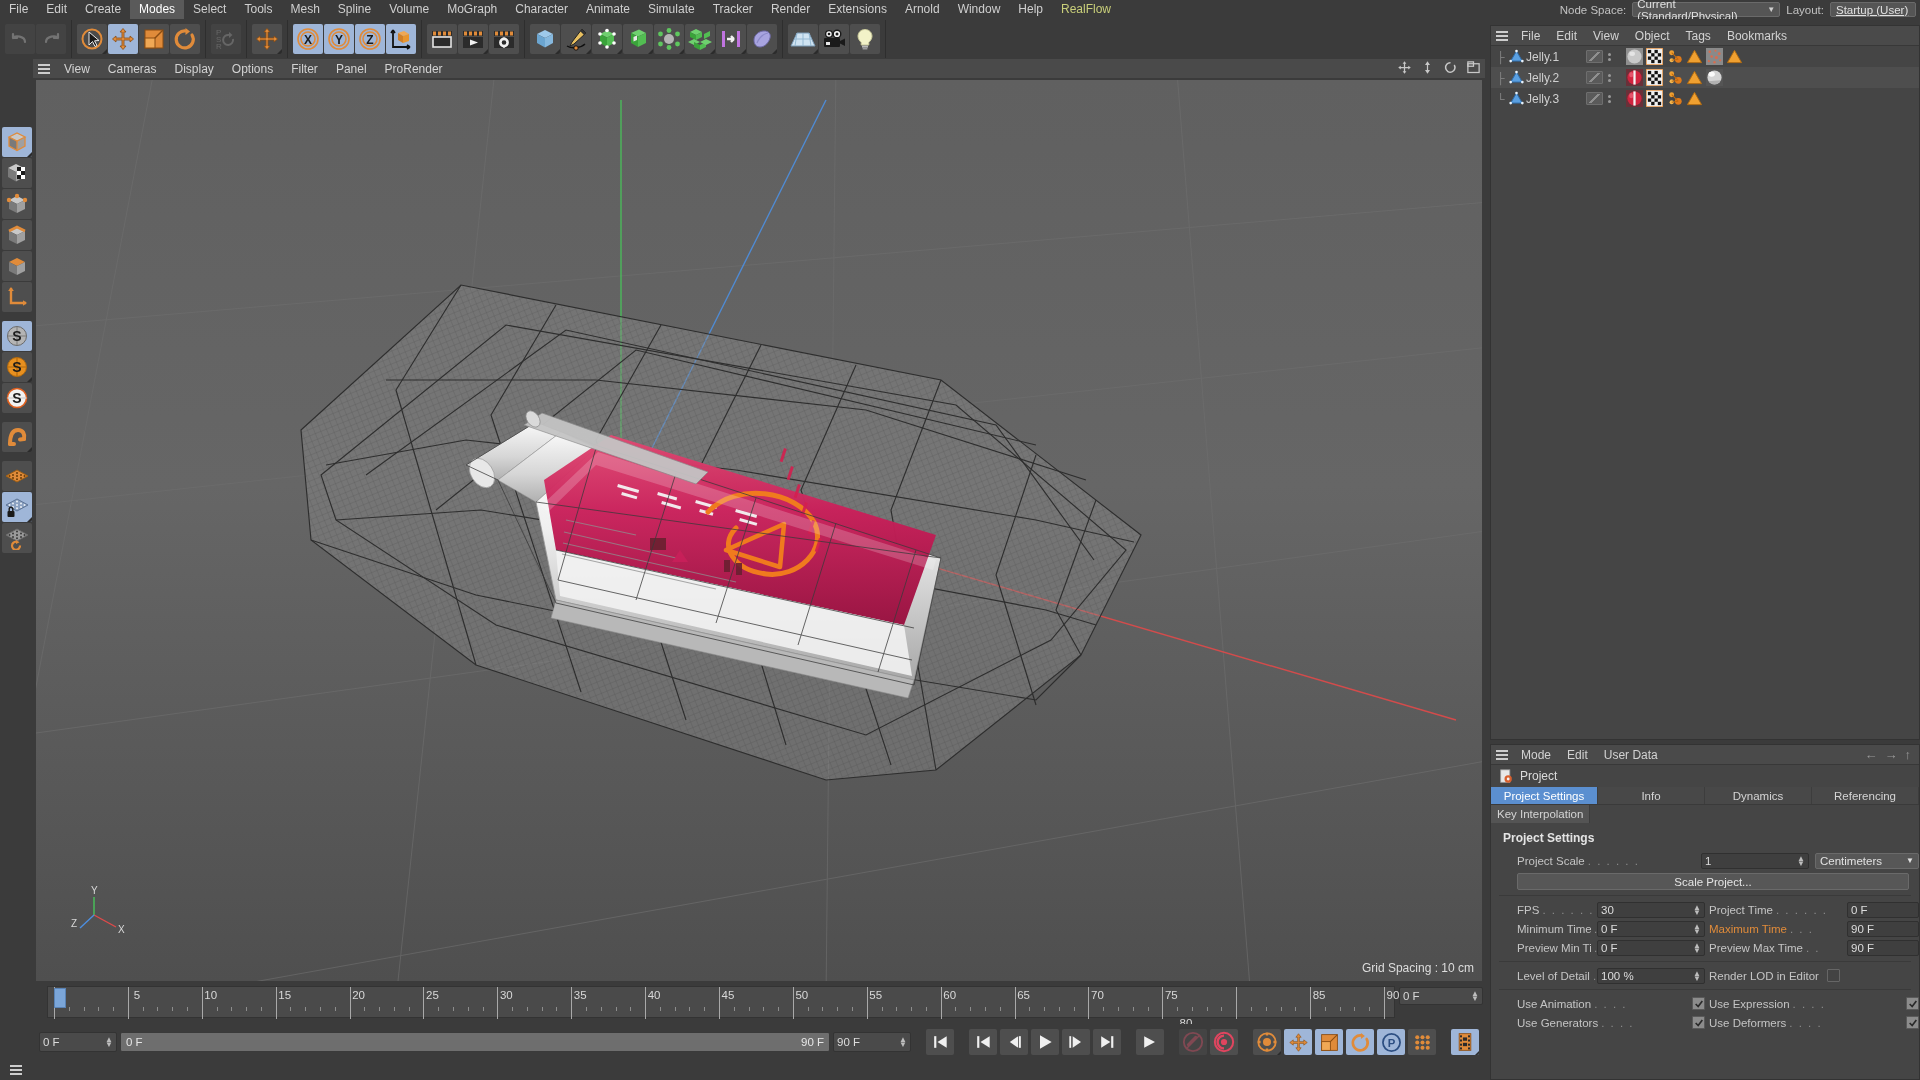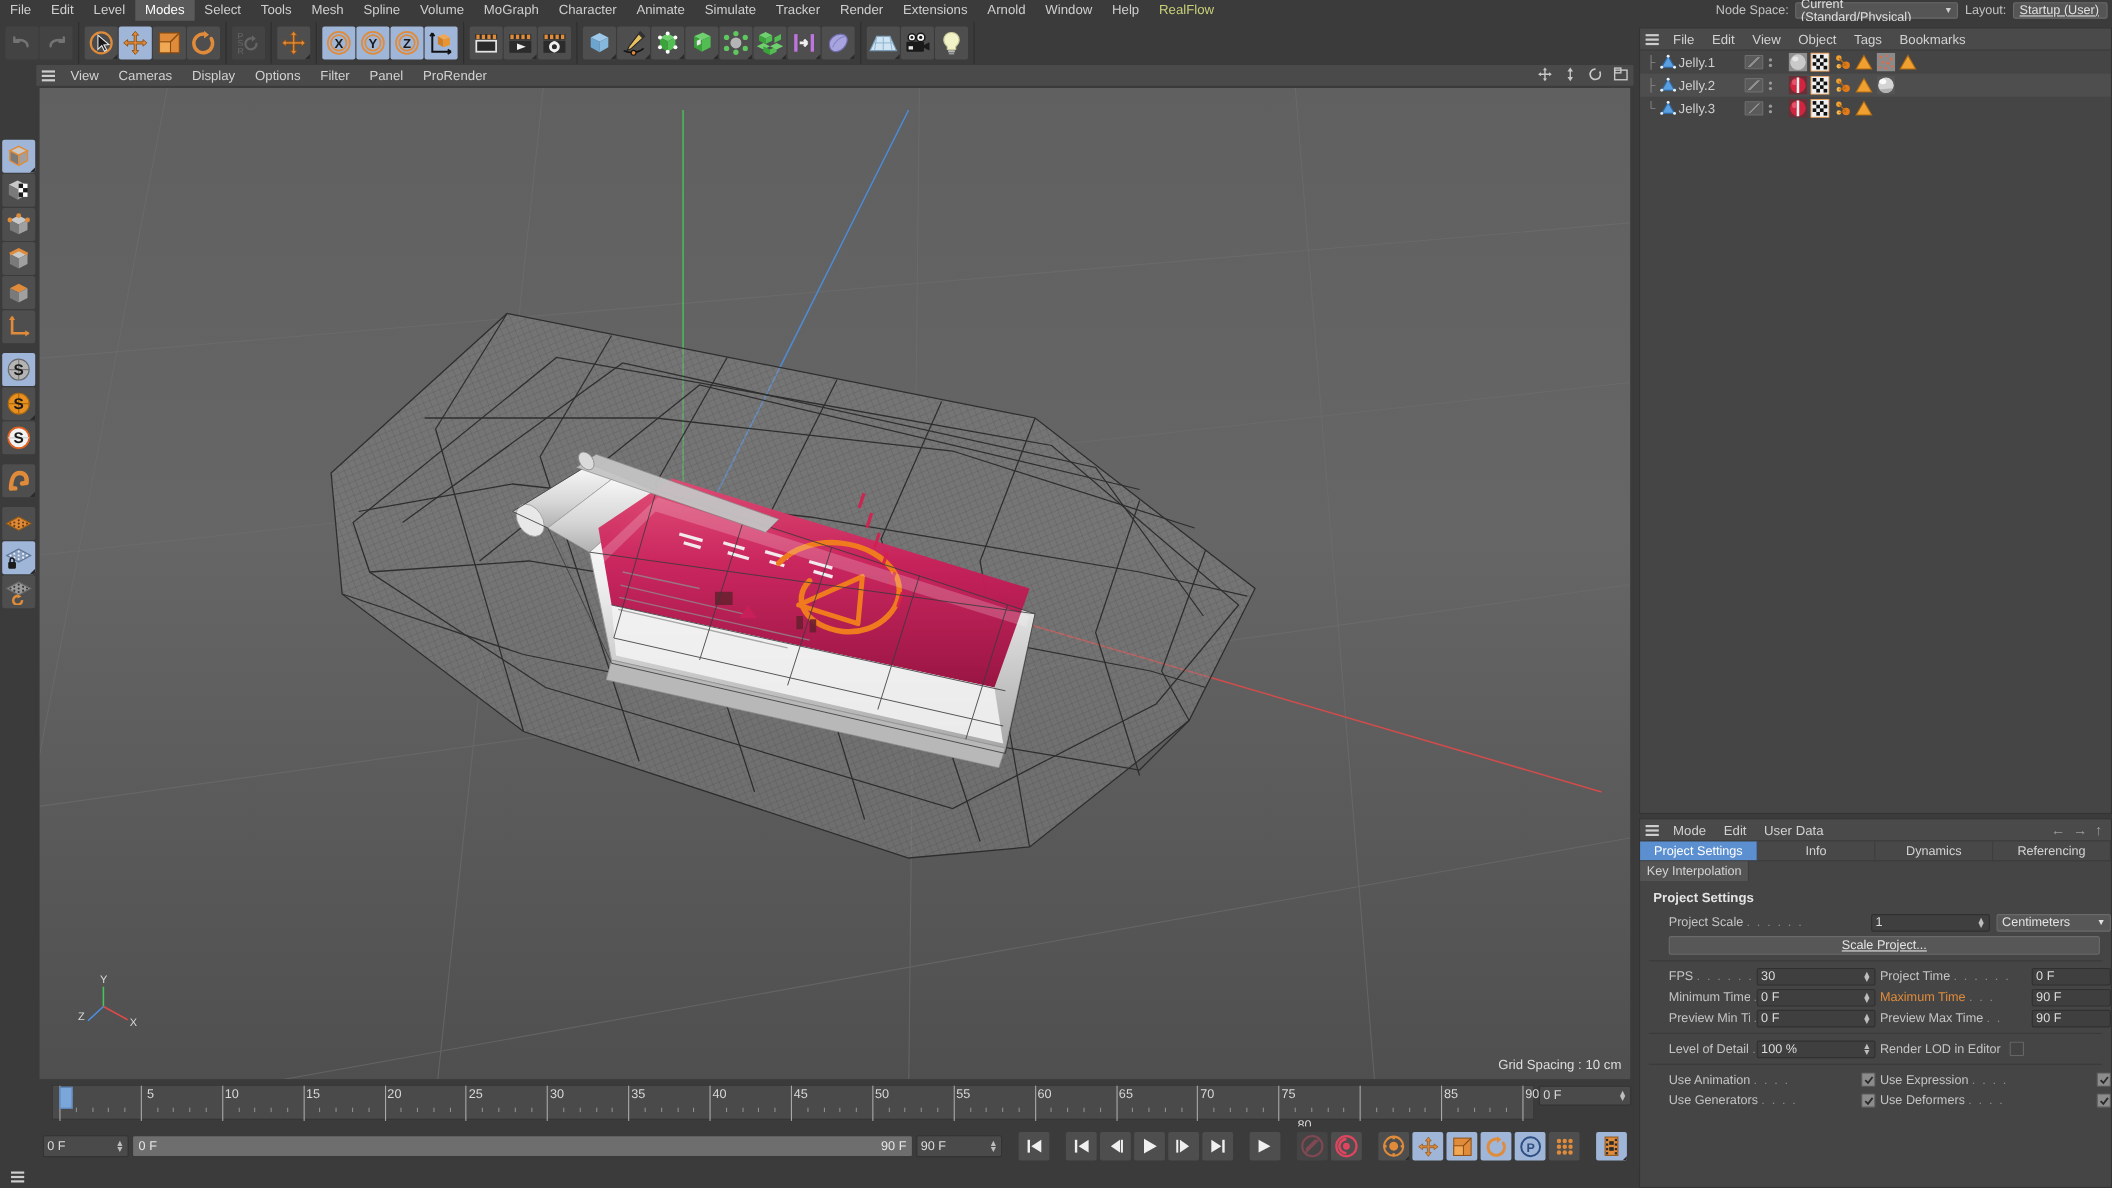--- a/index.html
+++ b/index.html
@@ -255,21 +255,20 @@
     width: 104px; height: 16px; background: #575757; border: 1px solid #6a6a6a;
     border-radius: 2px; display: flex; align-items: center;
     justify-content: space-between; padding: 0 4px; font-size: 11.5px;
     color: #e2e2e2; flex: none; margin-left: 6px; text-align: right;
   }
   .pbutton {
     margin: 3px 10px 5px 26px; height: 17px; background: #575757;
     border: 1px solid #6a6a6a; border-radius: 2px; display: flex;
     align-items: center; justify-content: center; font-size: 11.5px;
     color: #e4e4e4;
-    text-decoration: underline;
   }
   .pcheck {
     width: 13px; height: 13px; background: #8c8c8c; border: 1px solid #5a5a5a;
     border-radius: 1px; display: flex; align-items: center;
     justify-content: center; flex: none;
   }
   .pcheck.off { background: #434343; border-color: #666; }
   .pcheck svg { display: block; }
   .divider { height: 1px; background: #3a3a3a; margin: 4px 8px; }
   .prow-2col { display: flex; align-items: center; height: 19px; }
@@ -281,21 +280,21 @@
 </style>
 </head>
 <body>
 
 <div id="app">
 
   <div class="menubar">
     <div id="menu-items" style="display:flex;align-items:center">
         <div class="mitem">File</div>
         <div class="mitem">Edit</div>
-        <div class="mitem">Level</div>
+        <div class="mitem">Create</div>
         <div class="mitem active">Modes</div>
         <div class="mitem">Select</div>
         <div class="mitem">Tools</div>
         <div class="mitem">Mesh</div>
         <div class="mitem">Spline</div>
         <div class="mitem">Volume</div>
         <div class="mitem">MoGraph</div>
         <div class="mitem">Character</div>
         <div class="mitem">Animate</div>
         <div class="mitem">Simulate</div>
@@ -1396,20 +1395,28 @@
           <div class="pmi">Edit</div>
           <div class="pmi">User Data</div>
         </div>
       <div style="margin-left:auto;padding-right:8px" class="arrows">
         <span>←</span>
         <span>→</span>
         <span>↑</span>
       </div>
     </div>
 
+    <div class="attr-head">
+      <svg width="15" height="15" viewBox="0 0 18 18">
+        <rect x="2" y="1" width="11" height="15" fill="#e8e8e8" stroke="#9a9a9a" stroke-width="1"></rect>
+        <circle cx="11" cy="12" r="4.4" fill="#d9602e"></circle>
+        <circle cx="11" cy="12" r="1.7" fill="#f2f2f2"></circle>
+      </svg>
+      <span>Project</span>
+    </div>
 
     <div class="attr-tabs" id="am-tabs">
         <div class="attr-tab active">Project Settings</div>
         <div class="attr-tab">Info</div>
         <div class="attr-tab">Dynamics</div>
         <div class="attr-tab">Referencing</div>
       </div>
     <div class="attr-tabs2" id="am-tabs2">
         <div class="attr-tab2">Key Interpolation</div>
       </div>

